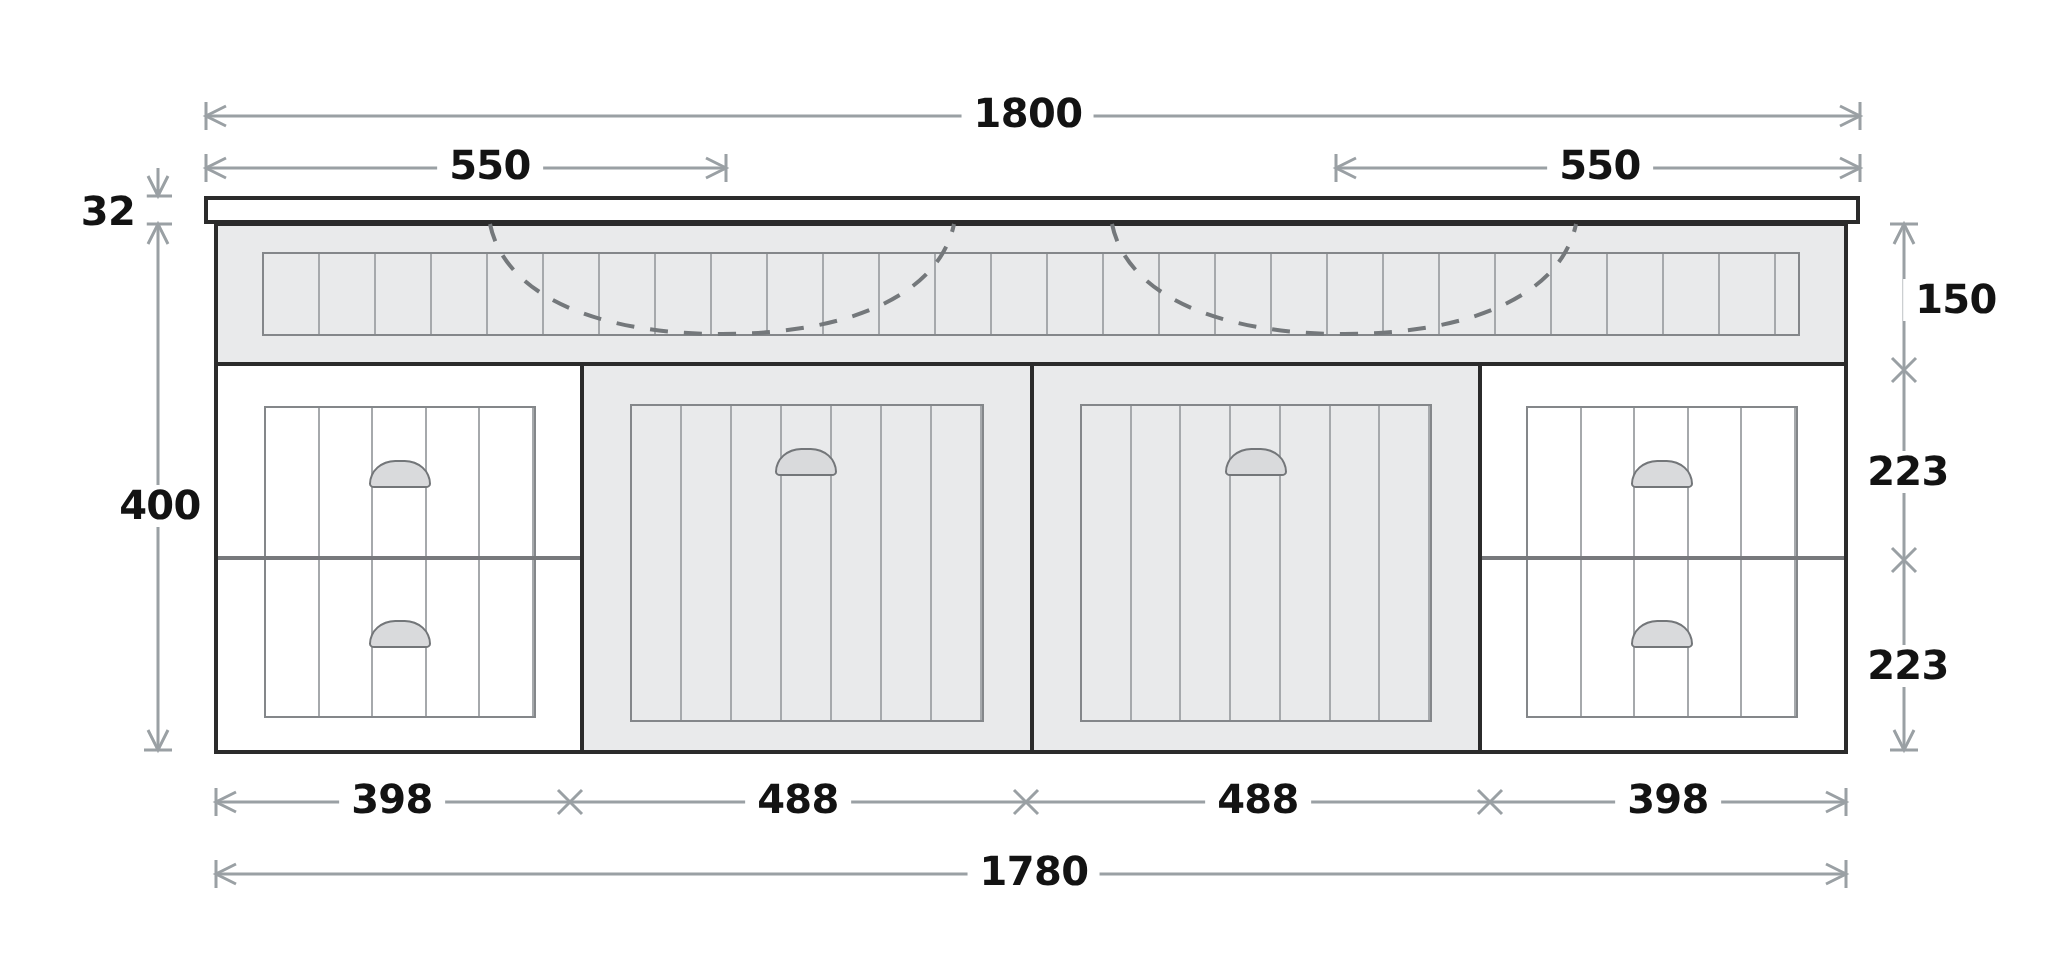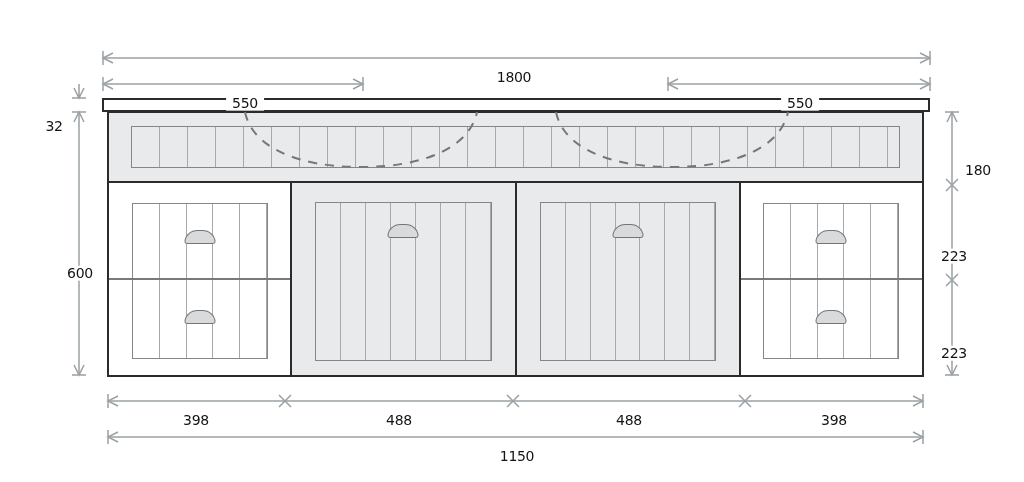--- a/index.html
+++ b/index.html
@@ -65,22 +65,22 @@
   }
   .handle.h-door{top:41px;}
   .handle.h-top{top:47px;}
   .handle.h-bottom{top:127px;}
   
   svg.dims{position:absolute;left:0;top:0;pointer-events:none;}
   svg.dims .dl{stroke:var(--dim);stroke-width:1.5;fill:none;}
   svg.dims .dashline{stroke:var(--dash);stroke-width:2;fill:none;stroke-dasharray:9 8;}
   .dim-label{
     position:absolute;transform:translate(-50%,-50%);
-    font-size:14px;font-weight:normal;letter-spacing:-0.3px;color:var(--label-ink);
-    background:var(--page-bg);padding:0 6px;line-height:1.05;white-space:nowrap;margin-top:20px;
+    font-size:20px;font-weight:bold;letter-spacing:-0.3px;color:var(--label-ink);
+    background:var(--page-bg);padding:0 6px;line-height:1.05;white-space:nowrap;
   }
 </style>
 </head>
 <body>
 
 <div id="stage">
 
   <div class="benchtop"></div>
 
   <div class="cabinet-body">
@@ -169,23 +169,23 @@
       <path class="dl" d="M108 437 H923"></path>
       <path class="dl" d="M108 430 V444 M118 432 L108 437 L118 442"></path>
       <path class="dl" d="M923 430 V444 M913 432 L923 437 L913 442"></path>
     </g>
   </svg>
 
   <div class="dim-label" style="left:514px;top:57px;">1800</div>
   <div class="dim-label" style="left:245px;top:83px;">550</div>
   <div class="dim-label" style="left:800px;top:83px;">550</div>
   <div class="dim-label" style="left:54px;top:106px;">32</div>
-  <div class="dim-label" style="left:80px;top:253px;">600</div>
-  <div class="dim-label" style="left:978px;top:150px;">180</div>
+  <div class="dim-label" style="left:80px;top:253px;">400</div>
+  <div class="dim-label" style="left:978px;top:150px;">150</div>
   <div class="dim-label" style="left:954px;top:236px;">223</div>
   <div class="dim-label" style="left:954px;top:333px;">223</div>
   <div class="dim-label" style="left:196px;top:400px;">398</div>
   <div class="dim-label" style="left:399px;top:400px;">488</div>
   <div class="dim-label" style="left:629px;top:400px;">488</div>
   <div class="dim-label" style="left:834px;top:400px;">398</div>
-  <div class="dim-label" style="left:517px;top:436px;">1150</div>
+  <div class="dim-label" style="left:517px;top:436px;">1780</div>
 
 </div>
 
 </body></html>

